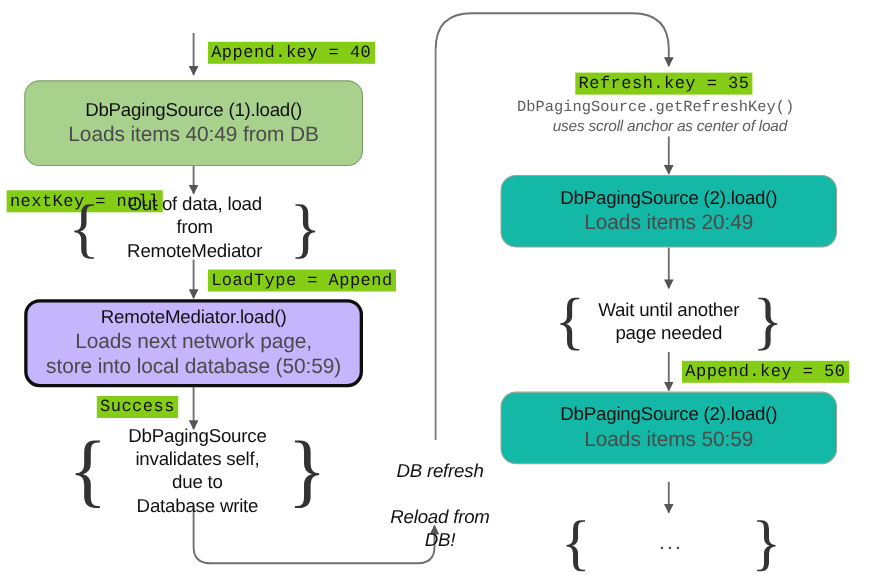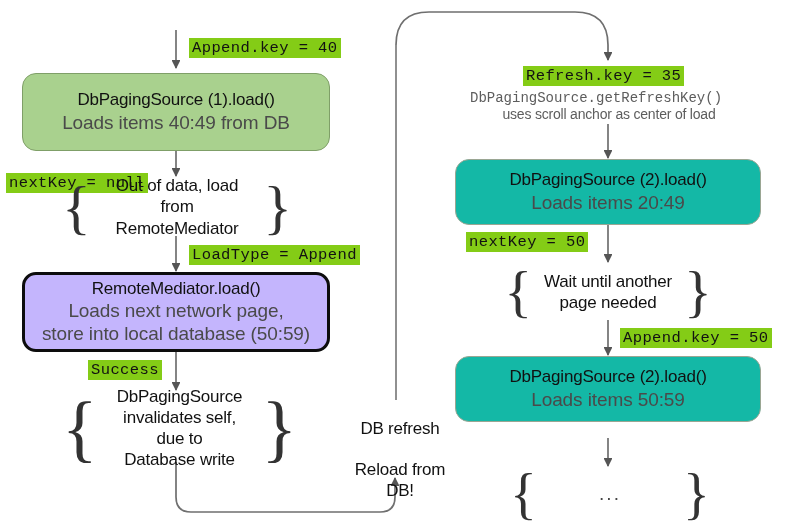--- a/index.html
+++ b/index.html
@@ -67,20 +67,21 @@
   
   .sans{
     position:absolute;
     font-family:"Liberation Sans", sans-serif;
     font-size:17px;
     color:#111111;
     line-height:1.22;
     text-align:center;
     white-space:pre-line;
     letter-spacing:-0.2px;
+    font-style:italic;
   }
   .sans.small-gray{
     font-size:14px;color:#5d5d5d;
   }
 
   
   .brace-group{
     position:absolute;
     display:flex;
     align-items:center;
@@ -181,21 +182,20 @@
 
   <div class="mono plain" style="left:467px; top:89px;">DbPagingSource.getRefreshKey()</div>
 
   <div class="sans small-gray" style="left:465px; top:106px; width:288px;">uses scroll anchor as center of load</div>
 
   <div class="node light" style="left:455px; top:159px; width:306px; height:66px;">
     <div class="title">DbPagingSource (2).load()</div>
     <div class="sub">Loads items 20:49</div>
   </div>
 
-  <div class="mono" style="left:466px; top:232px;">nextKey = 50</div>
 
   <div class="brace-group" style="left:494px; top:264px; width:228px; height:56px;">
     <span class="bz" style="font-size:58px;">{</span>
     <span class="btext">Wait until another
 page needed</span>
     <span class="bz" style="font-size:58px;">}</span>
   </div>
 
   <div class="mono" style="left:620px; top:328px;">Append.key = 50</div>
 

